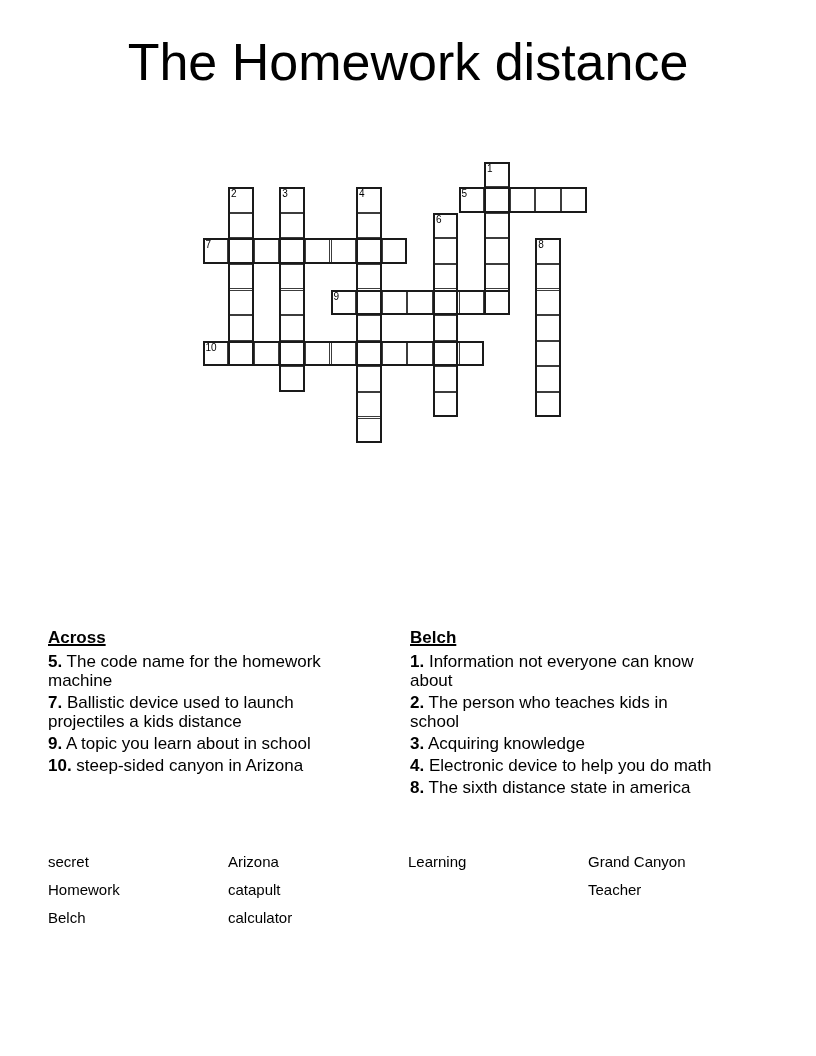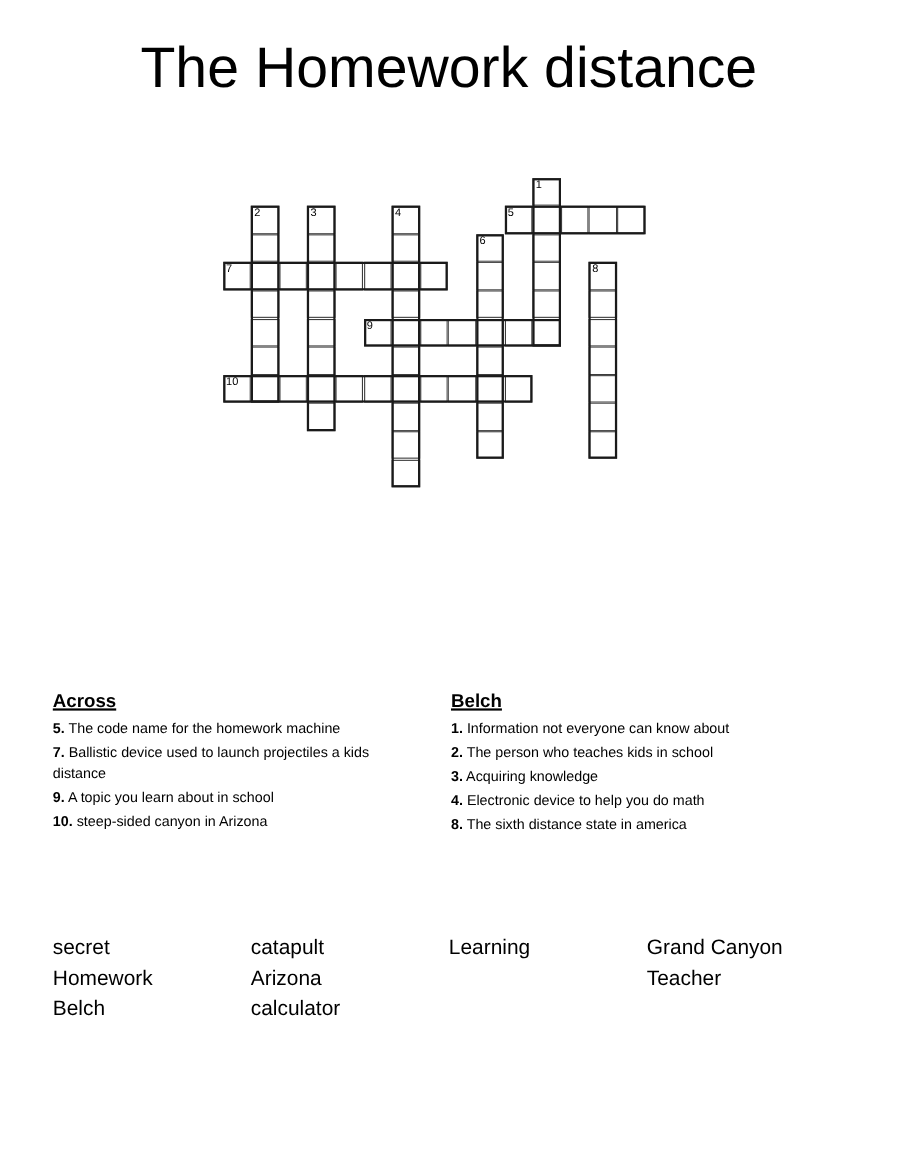--- a/index.html
+++ b/index.html
@@ -52,37 +52,37 @@
   .clues-heading {
     margin: 0 0 5px 0;
     font-size: 17px;
     font-weight: 700;
     line-height: 19px;
     text-decoration: underline;
     text-decoration-thickness: 2px;
   }
   .clue {
     margin: 0 0 3px 0;
-    font-size: 13px;
+    font-size: 17px;
     line-height: 19px;
   }
   .clue b { font-weight: 700; }
   
   .word-bank { position: absolute; left: 48px; top: 848px; width: 720px; }
   .word-bank-heading {
     margin: 0 0 4px 0;
     font-size: 19px;
     font-weight: 700;
     line-height: 21px;
     text-decoration: underline;
     text-decoration-thickness: 2px;
   }
   .word-bank-columns { display: flex; }
   .wb-col { width: 180px; flex: 0 0 180px; }
-  .wb-word { font-size: 19px; line-height: 28px; }
+  .wb-word { font-size: 15px; line-height: 28px; }
 </style>
 </head>
 <body>
 
 <h1 class="title">The Homework distance</h1>
 
 <div>
   <div class="grid-layer">
       <div class="cell" style="left: 484.1px; top: 161.5px; width: 25.6px; height: 25.6px; background: rgb(255, 255, 255); border-color: rgb(60, 60, 60);">
         <span class="cellnum">1</span>
@@ -218,22 +218,22 @@
 </section>
 
 <section class="word-bank">
   <div class="word-bank-columns">
       <div class="wb-col">
         <div class="wb-word">secret</div>
         <div class="wb-word">Homework</div>
         <div class="wb-word">Belch</div>
       </div>
       <div class="wb-col">
+        <div class="wb-word">Arizona</div>
         <div class="wb-word">catapult</div>
-        <div class="wb-word">Arizona</div>
         <div class="wb-word">calculator</div>
       </div>
       <div class="wb-col">
         <div class="wb-word">Learning</div>
       </div>
       <div class="wb-col">
         <div class="wb-word">Grand Canyon</div>
         <div class="wb-word">Teacher</div>
       </div>
     </div>

